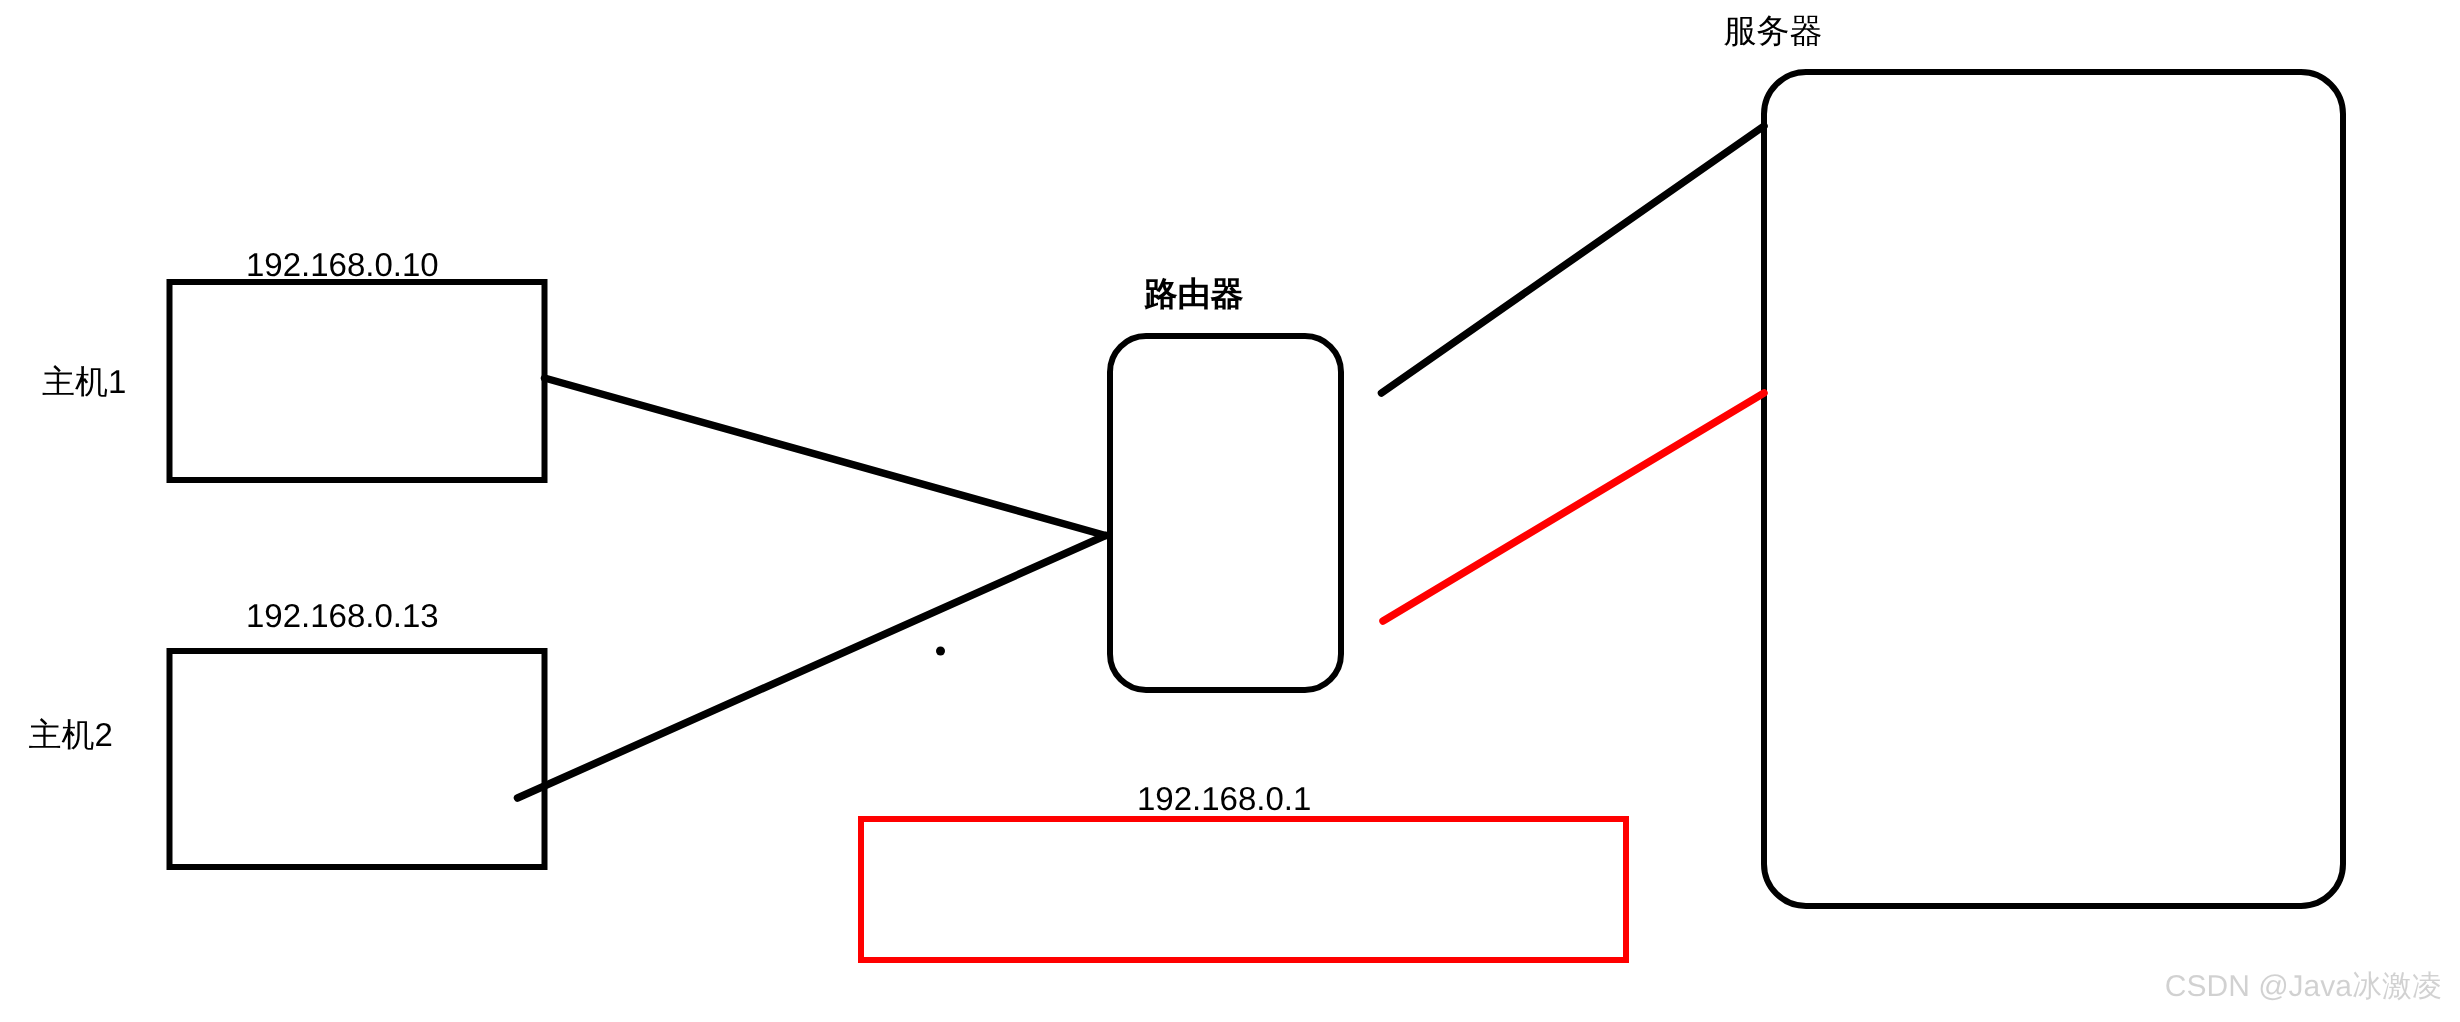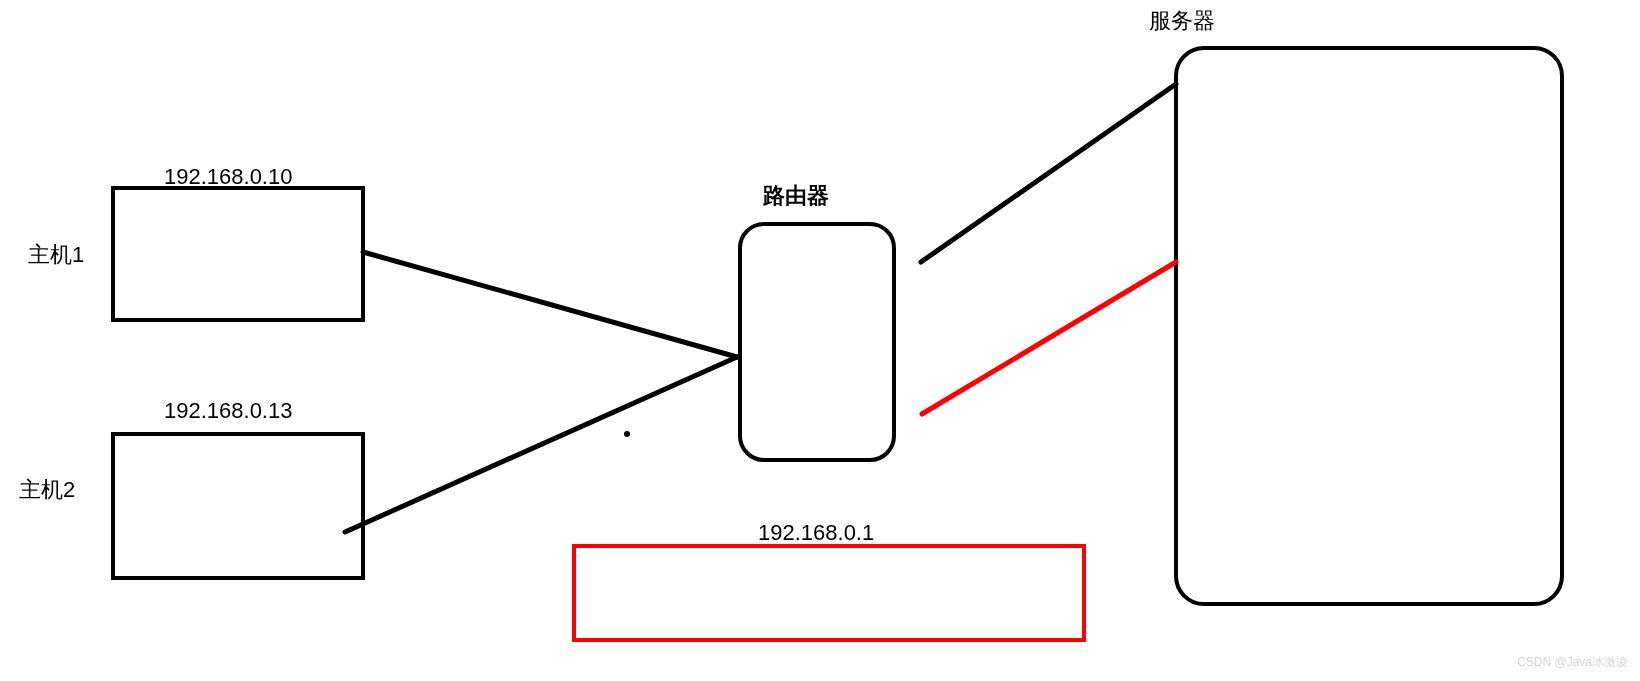--- a/index.html
+++ b/index.html
@@ -21,21 +21,21 @@
   svg {
     position: absolute;
     top: 0;
     left: 0;
   }
   .watermark {
     position: absolute;
     right: 12px;
     bottom: 10px;
     color: rgba(0,0,0,0.18);
-    font-size: 12px;
+    font-size: 20px;
     white-space: nowrap;
   }
 </style>
 </head>
 <body>
 
 <svg viewBox="0 0 1640 681" width="1640" height="681">
 
   <rect x="113" y="188" width="250" height="132" fill="none" stroke="#000" stroke-width="4"></rect>
 

